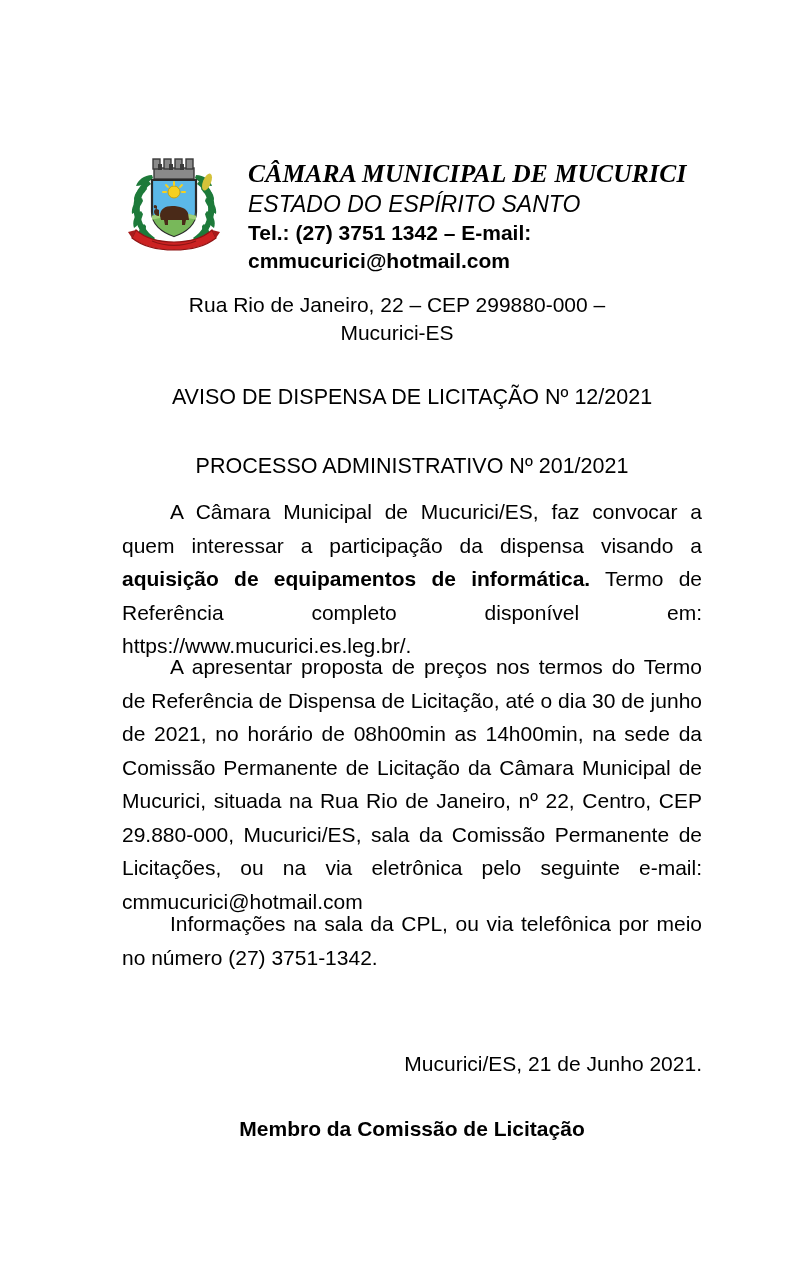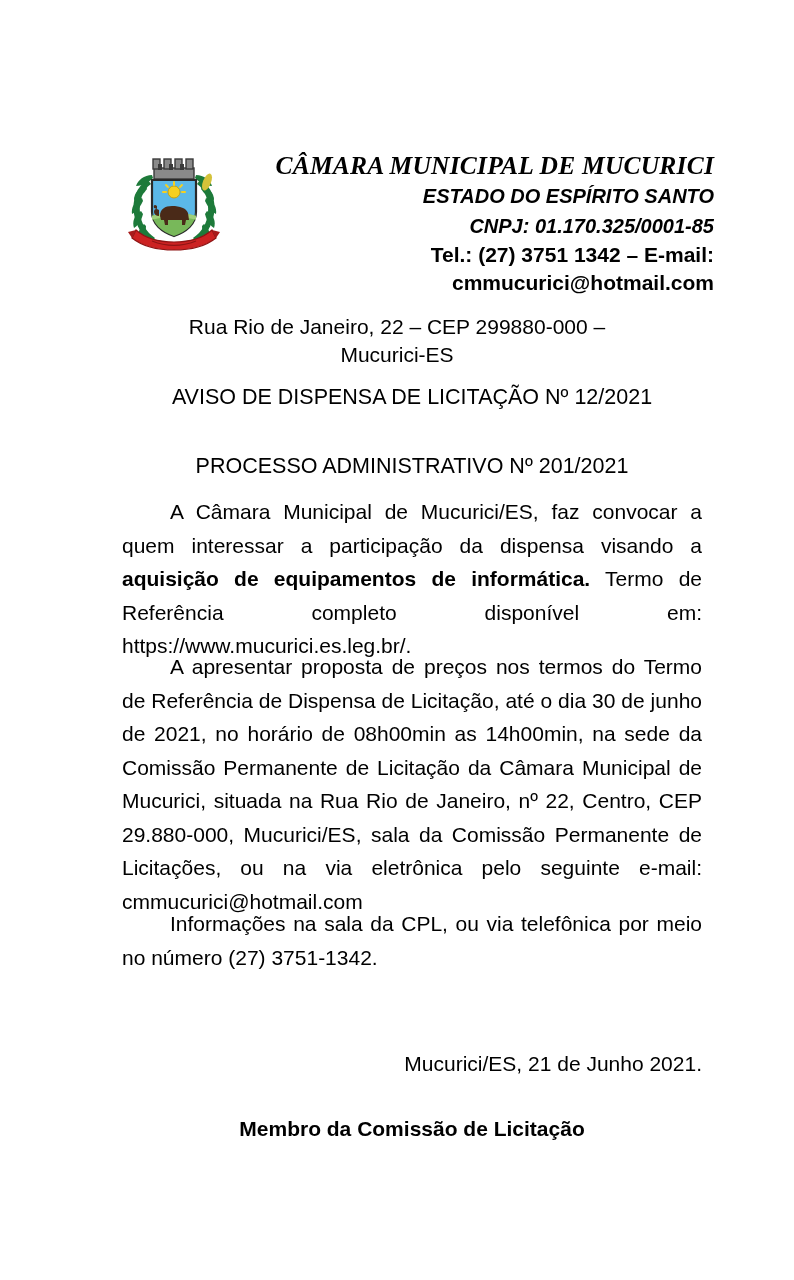--- a/index.html
+++ b/index.html
@@ -36,38 +36,38 @@
   .crest-wrap {
     position: absolute;
     top: 3px;
     left: 122px;
     width: 104px;
     height: 112px;
   }
   .crest-wrap svg { display: block; width: 104px; height: 112px; }
 
   .header-lines {
-    margin: 8px;
+    margin: 16px;
     padding: 0 72px 0 232px;
-    text-align: right;
+    text-align: left;
   }
   .hl-title {
     font-family: "Liberation Serif", serif;
     font-style: italic;
     font-weight: bold;
     font-size: 25.5px;
     line-height: 30px;
     letter-spacing: 0.2px;
     white-space: nowrap;
   }
   .hl-sub {
     font-family: "Liberation Sans", sans-serif;
     font-style: italic;
-    font-weight: bold;
-    font-size: 20px;
+    font-weight: normal;
+    font-size: 23px;
     line-height: 30px;
     white-space: nowrap;
   }
   .hl-bold {
     font-family: "Liberation Sans", sans-serif;
     font-style: normal;
     font-weight: bold;
     font-size: 21px;
     line-height: 28px;
   }
@@ -208,21 +208,20 @@
           <path d="M10 92 L6 86 L14 84 Z" fill="#a81b1b"></path>
           <path d="M94 92 L98 86 L90 84 Z" fill="#a81b1b"></path>
           <path d="M30 95 C45 101 59 101 74 95" stroke="#8e1414" stroke-width="1.1" fill="none"></path>
         </g>
       </svg>
     </div>
 
     <div class="header-lines">
       <div class="hl-title">CÂMARA MUNICIPAL DE MUCURICI</div>
       <div class="hl-sub">ESTADO DO ESPÍRITO SANTO</div>
-      <div class="hl-sub">CNPJ: 01.170.325/0001-85</div>
       <div class="hl-bold">Tel.: (27) 3751 1342 – E-mail:</div>
       <div class="hl-bold">cmmucurici@hotmail.com</div>
     </div>
     <div class="addr-block">
       <span class="hl-plain">Rua Rio de Janeiro, 22 – CEP 299880-000 – Mucurici-ES</span>
     </div>
   </div>
 
   <div class="doc-title" id="title-aviso">AVISO DE DISPENSA DE LICITAÇÃO Nº 12/2021</div>
 

